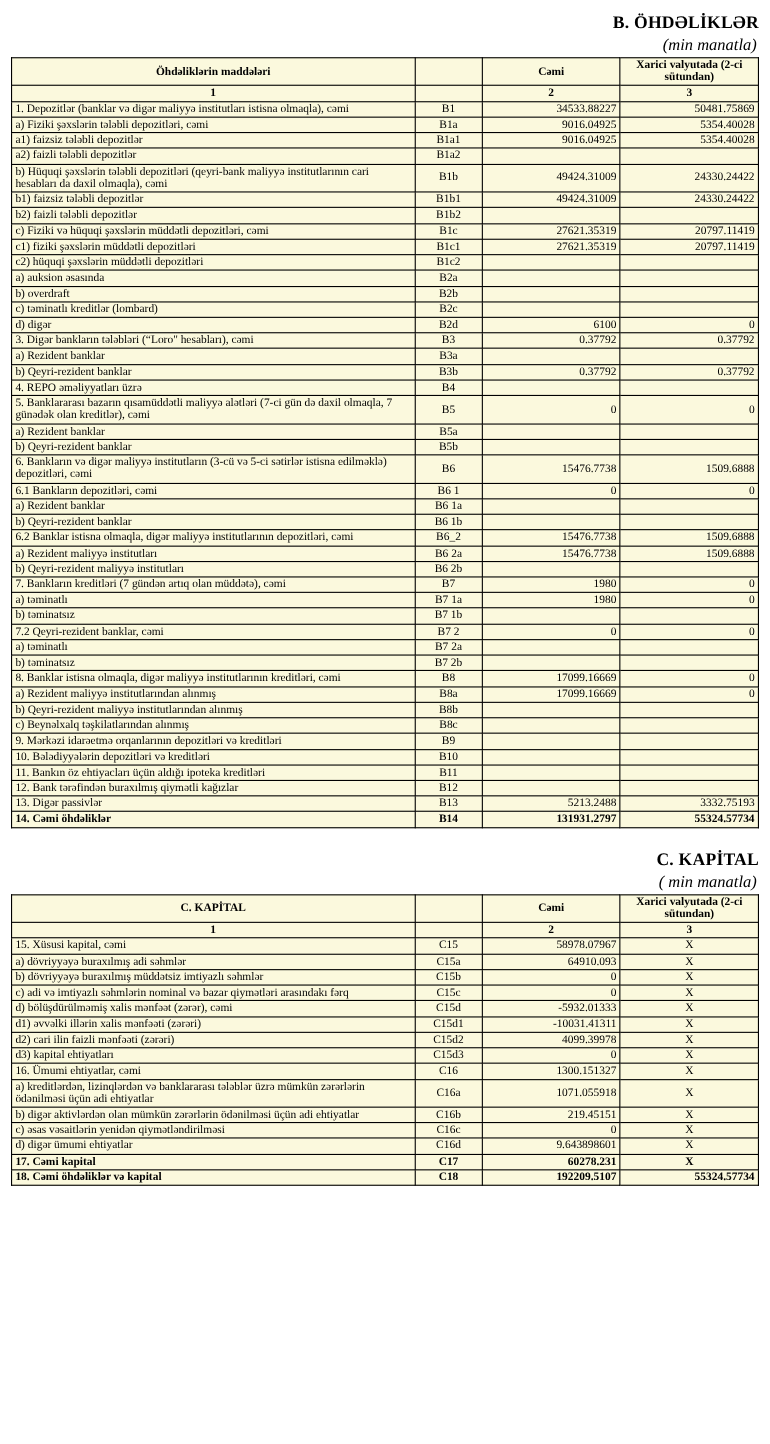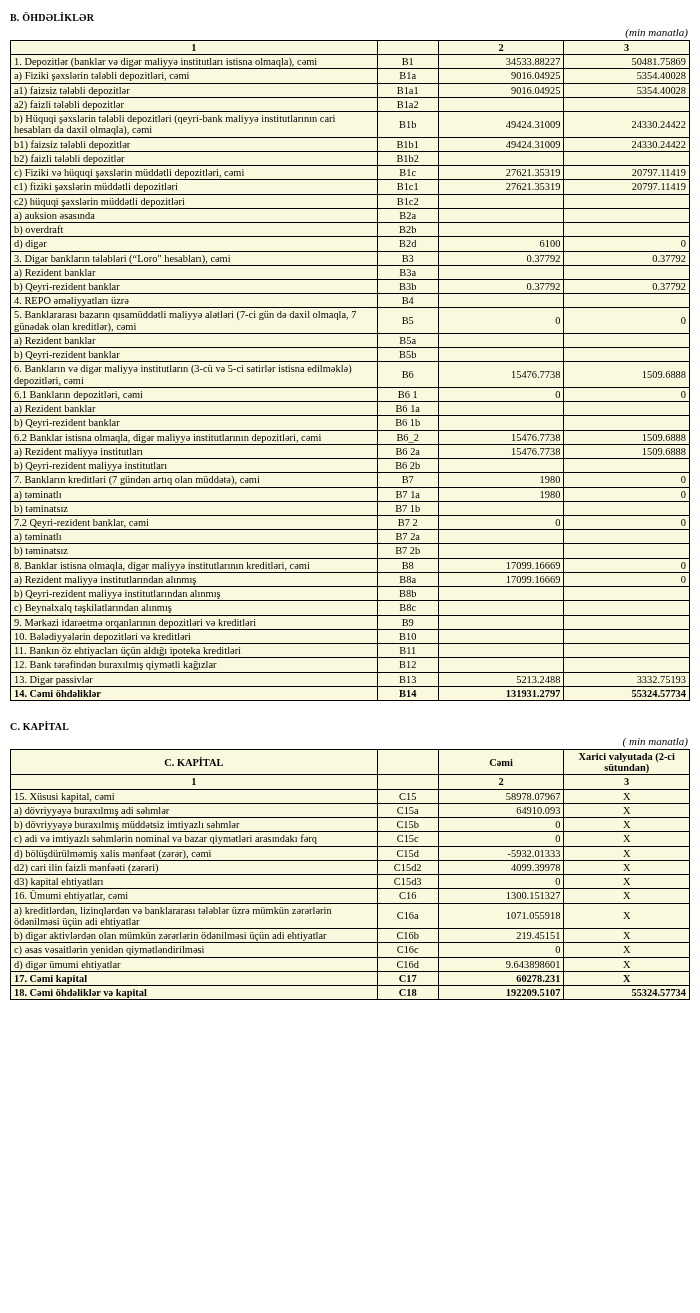--- a/index.html
+++ b/index.html
@@ -11,30 +11,30 @@
     width: 700px;
     font-family: "Liberation Serif", serif;
     color: #000000;
   }
   .page {
     width: 700px;
     box-sizing: border-box;
     padding: 8px 10px 10px 10px;
   }
   .section-title {
-    text-align: left;
+    text-align: right;
     font-weight: bold;
-    font-size: 10px;
+    font-size: 16px;
     letter-spacing: 0.2px;
     margin: 4px 0 3px 0;
   }
   .units {
     text-align: right;
     font-style: italic;
-    font-size: 11px;
+    font-size: 15px;
     margin: 0 2px 2px 0;
   }
   table.fin {
     border-collapse: collapse;
     width: 100%;
     background: #fbf9dd;
     table-layout: fixed;
   }
   table.fin td, table.fin th {
     border: 1px solid #000000;
@@ -75,20 +75,26 @@
   <div class="units">(min manatla)</div>
 
   <table class="fin">
     <colgroup>
       <col style="width:54%">
       <col style="width:9%">
       <col style="width:18.5%">
       <col style="width:18.5%">
     </colgroup>
     <tbody id="tbody-b">
+      <tr class="hdr">
+        <td>Öhdəliklərin maddələri</td>
+        <td></td>
+        <td>Cəmi</td>
+        <td>Xarici valyutada (2-ci sütundan)</td>
+      </tr>
       <tr class="numrow">
         <td>1</td>
         <td></td>
         <td>2</td>
         <td>3</td>
       </tr>
     <tr>
           <td class="c-name">1. Depozitlər (banklar və digər maliyyə institutları istisna olmaqla), cəmi</td>
           <td class="c-code">B1</td>
           <td class="c-val">34533.88227</td>
@@ -150,20 +156,26 @@
         </tr>
         <tr>
           <td class="c-name i1">a) auksion əsasında</td>
           <td class="c-code">B2a</td>
           <td class="c-val"></td>
           <td class="c-val"></td>
         </tr>
         <tr>
           <td class="c-name i1">b) overdraft</td>
           <td class="c-code">B2b</td>
+          <td class="c-val"></td>
+          <td class="c-val"></td>
+        </tr>
+        <tr>
+          <td class="c-name i1">c) təminatlı kreditlər (lombard)</td>
+          <td class="c-code">B2c</td>
           <td class="c-val"></td>
           <td class="c-val"></td>
         </tr>
         <tr>
           <td class="c-name i1">d) digər</td>
           <td class="c-code">B2d</td>
           <td class="c-val">6100</td>
           <td class="c-val">0</td>
         </tr>
         <tr>
@@ -398,20 +410,26 @@
           <td class="c-val">0</td>
           <td class="c-x">X</td>
         </tr>
         <tr>
           <td class="c-name i1">d) bölüşdürülməmiş xalis mənfəət (zərər), cəmi</td>
           <td class="c-code">C15d</td>
           <td class="c-val">-5932.01333</td>
           <td class="c-x">X</td>
         </tr>
         <tr>
+          <td class="c-name i2">d1) əvvəlki illərin xalis mənfəəti (zərəri)</td>
+          <td class="c-code">C15d1</td>
+          <td class="c-val">-10031.41311</td>
+          <td class="c-x">X</td>
+        </tr>
+        <tr>
           <td class="c-name i2">d2) cari ilin faizli mənfəəti (zərəri)</td>
           <td class="c-code">C15d2</td>
           <td class="c-val">4099.39978</td>
           <td class="c-x">X</td>
         </tr>
         <tr>
           <td class="c-name i2">d3) kapital ehtiyatları</td>
           <td class="c-code">C15d3</td>
           <td class="c-val">0</td>
           <td class="c-x">X</td>

